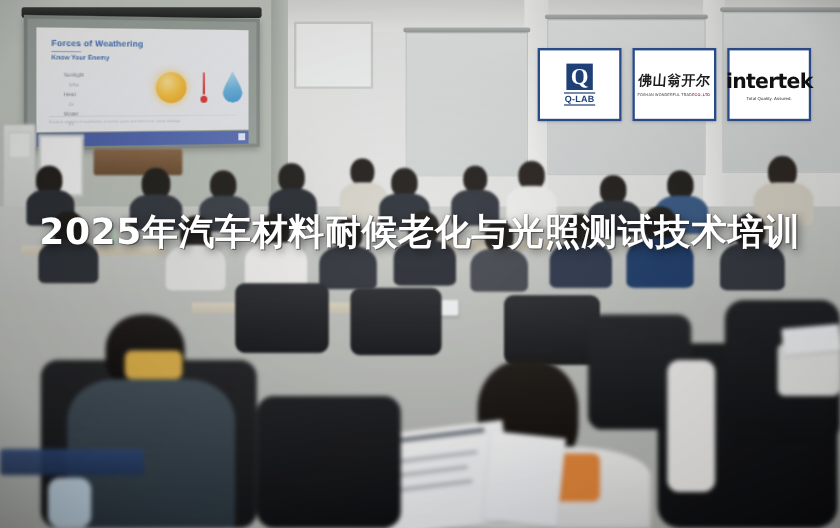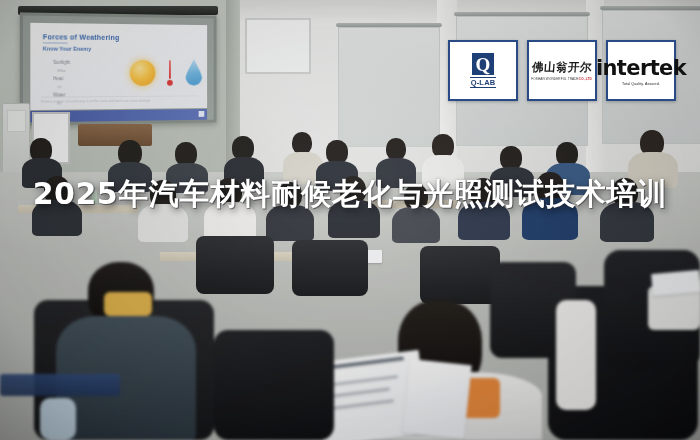--- a/index.html
+++ b/index.html
@@ -127,21 +127,21 @@
     border-top:1.5px solid #1f3f77;border-bottom:1.5px solid #1f3f77;padding:0 1px;letter-spacing:.2px;}
   
   .cn-logo{display:flex;flex-direction:column;align-items:center;}
   .cn-logo .cn-main{font-family:"DejaVu Sans",sans-serif;font-size:11.5px;font-weight:bold;
     color:#1b1b1b;letter-spacing:.5px;transform:skewX(-4deg);white-space:nowrap;}
   .cn-logo .cn-en{margin-top:2px;font-size:3.2px;color:#333;letter-spacing:.15px;
     white-space:nowrap;transform:scaleX(.96);}
   .cn-logo .cn-en i{color:#c0272d;font-style:normal;font-weight:bold;}
   
   .itk{display:flex;flex-direction:column;align-items:center;}
-  .itk .itk-name{font-size:21px;font-weight:bold;color:#111;letter-spacing:-.6px;
+  .itk .itk-name{font-size:17px;font-weight:bold;color:#111;letter-spacing:-.6px;
     font-family:"DejaVu Sans",sans-serif;}
   .itk .itk-tag{margin-top:2px;font-size:3.6px;color:#222;letter-spacing:.1px;white-space:nowrap;}
 
   
   .title-wrap{position:absolute;left:0;right:0;top:176px;text-align:center;z-index:50;}
   .title-line{
     font-family:"DejaVu Sans","Liberation Sans",sans-serif;
     font-weight:bold;color:#ffffff;white-space:nowrap;
     text-shadow:
       0 0 1px rgba(0,0,0,.55),

